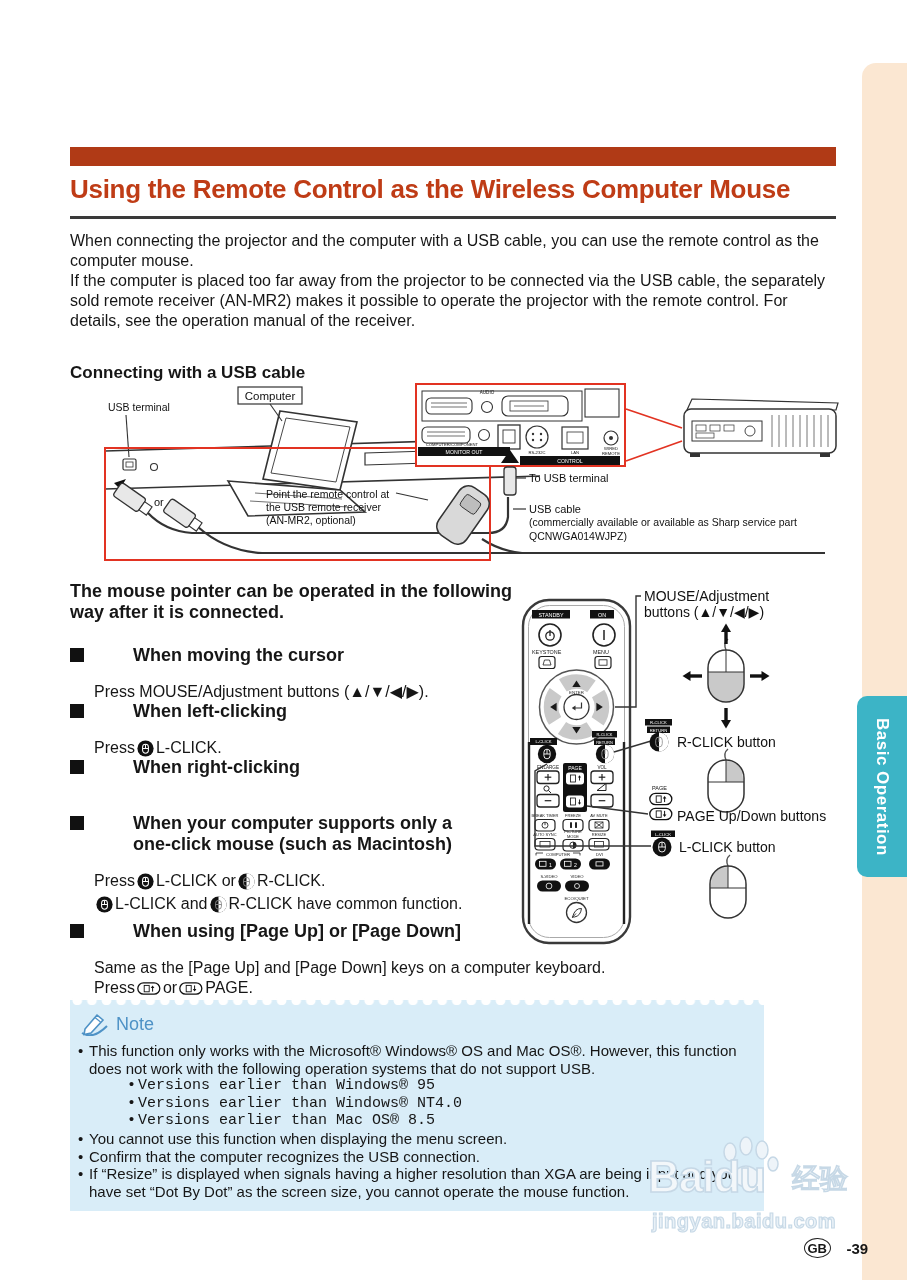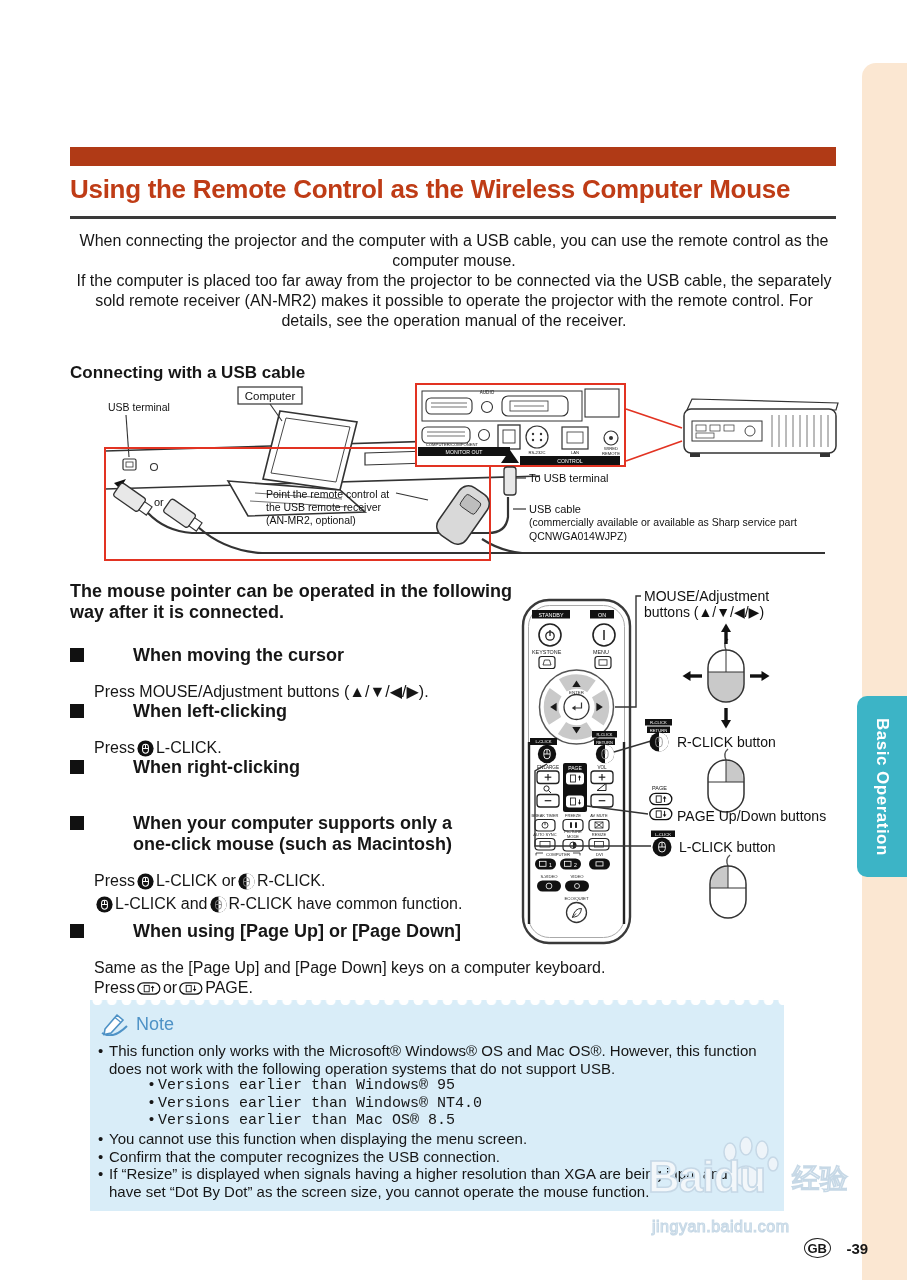--- a/index.html
+++ b/index.html
@@ -15,59 +15,59 @@
   .side-tab span{writing-mode:vertical-rl;text-orientation:mixed;color:#fff;font-weight:bold;
                  font-size:17px;letter-spacing:0.5px;}
 
   
   .title-bar{position:absolute;left:70px;top:147px;width:766px;height:19px;background:#b03a16;}
   .page-title{position:absolute;left:70px;top:174px;width:780px;margin:0;color:#bf3c16;
               font-size:26px;font-weight:bold;letter-spacing:-0.3px;white-space:nowrap;}
   .title-rule{position:absolute;left:70px;top:216px;width:766px;height:3px;background:#3a3a3a;}
 
   .intro{position:absolute;left:70px;top:231px;width:768px;font-size:16px;line-height:20px;}
-  .intro p{margin:0;text-align:center;}
+  .intro p{margin:0;}
 
   .connect-heading{position:absolute;left:70px;top:363px;margin:0;font-size:17px;font-weight:bold;}
 
   .diagram{position:absolute;left:70px;top:381px;}
 
   
   .op-heading{position:absolute;left:70px;top:581px;width:442px;margin:0;font-size:18px;
               font-weight:bold;line-height:21px;text-align:justify;}
   .section{position:absolute;left:70px;width:445px;}
   .sec-title{display:flex;font-size:18px;font-weight:bold;line-height:21px;width:420px;gap:39px;}
   .sq{flex:0 0 14px;width:14px;height:14px;background:#111;margin:3px 10px 0 0;}
   .sec-body{margin:16px 0 0 24px;font-size:16px;line-height:20px;}
   .sec-body .row{margin-top:3px;}
   .ci{width:17px;height:17px;vertical-align:-3.5px;margin:0 2px;}
   .pgi{width:24px;height:13px;vertical-align:-2px;margin:0 2px;}
 
   .remote-wrap{position:absolute;left:505px;top:580px;}
 
   
   .note-box{position:absolute;left:70px;top:1000px;width:694px;height:211px;background:#d9edf8;
-            box-sizing:border-box;padding:10px 12px 0 8px;margin-left:20px;}
+            box-sizing:border-box;padding:10px 12px 0 8px;}
   .note-box::before{content:"";position:absolute;left:0;top:-4px;right:0;height:9px;
             background:radial-gradient(circle at 7.3px 4.5px,#fff 4.3px,rgba(255,255,255,0) 5.3px);
             background-size:14.6px 9px;background-repeat:repeat-x;}
   .note-head{display:flex;align-items:center;margin:2px 0 6px 2px;}
   .note-title{color:#4e92c6;font-size:18px;margin-left:6px;}
   .note-box ul{list-style:none;margin:0;padding:0;font-size:15px;line-height:17.6px;}
   .note-box li{position:relative;padding-left:11px;}
   .note-box li::before{content:"•";position:absolute;left:0;top:0;}
   .note-box ul.sub{margin-left:38px;font-family:Liberation Mono, monospace;}
 
   
   .watermark{position:absolute;left:640px;top:1136px;width:260px;height:110px;pointer-events:none;text-align:right;}
   .wm-baidu{position:absolute;left:8px;top:16px;font-size:44px;font-weight:bold;color:#f3f7fa;
             -webkit-text-stroke:1.6px #c6d8e6;letter-spacing:-1px;}
   .wm-cn{position:absolute;left:152px;top:24px;font-size:28px;font-weight:normal;color:#f3f7fa;
          -webkit-text-stroke:1.6px #c6d8e6;}
-  .wm-url{position:absolute;left:12px;top:82px;font-size:16px;font-weight:normal;color:#e9f1f7;
+  .wm-url{position:absolute;left:12px;top:74px;font-size:20px;font-weight:bold;color:#e9f1f7;
           -webkit-text-stroke:1.1px #c6d8e6;letter-spacing:0.5px;}
   .wm-paw{position:absolute;left:78px;top:0px;}
 
   .page-num{position:absolute;left:804px;top:1238px;font-size:15px;font-weight:bold;white-space:nowrap;}
   .gb-oval{display:inline-block;border:1.3px solid #222;border-radius:50%;font-size:13px;
            font-weight:bold;padding:1.5px 2.5px;vertical-align:1px;margin-right:16px;}
 </style>
 </head>
 <body>
 

